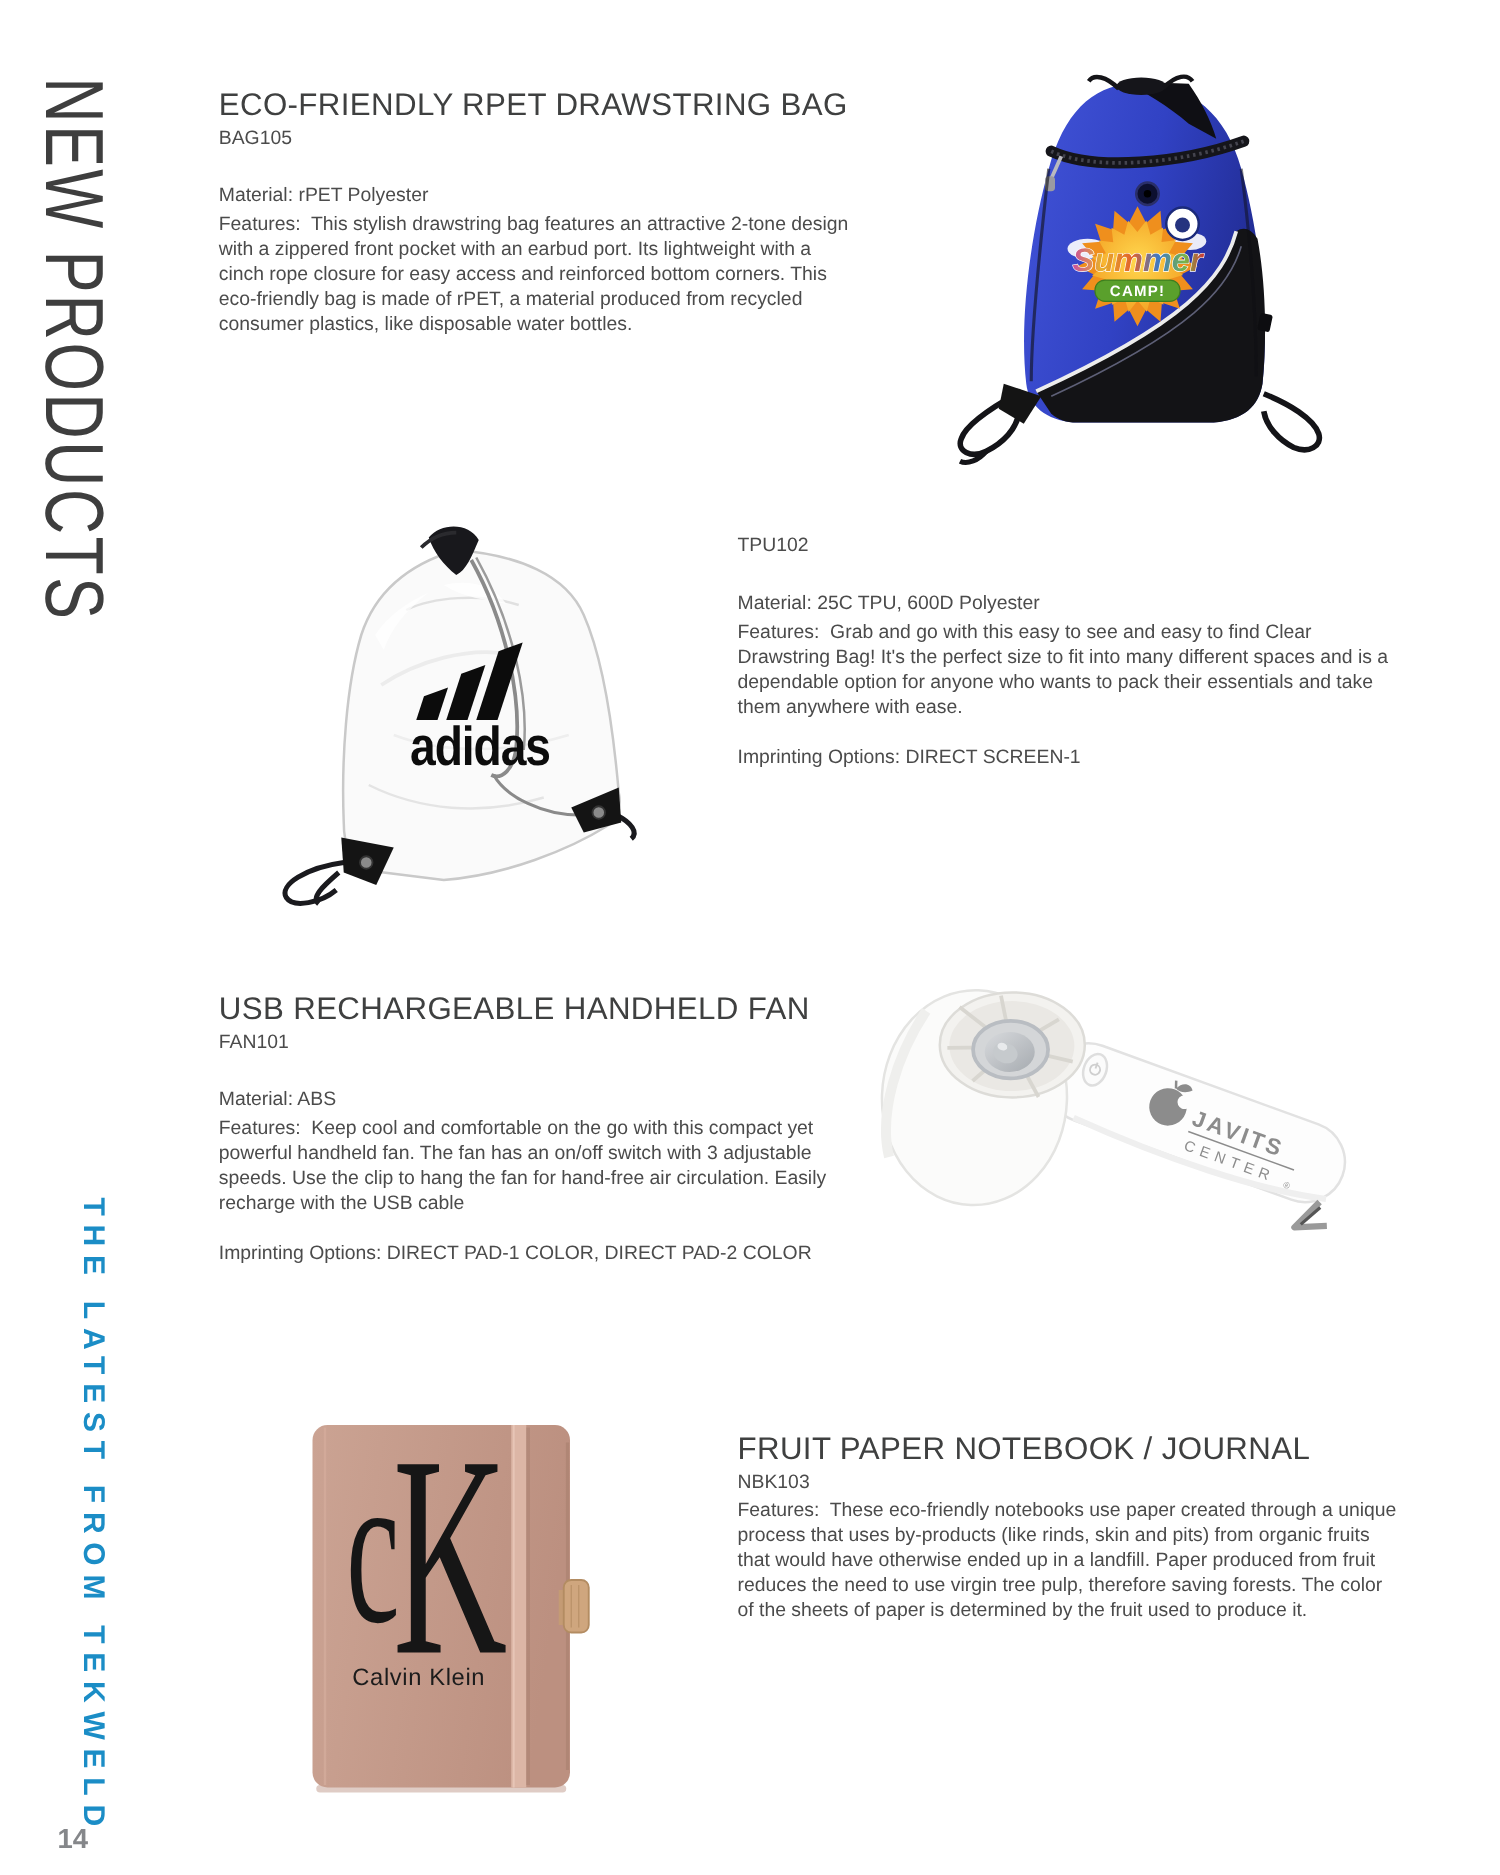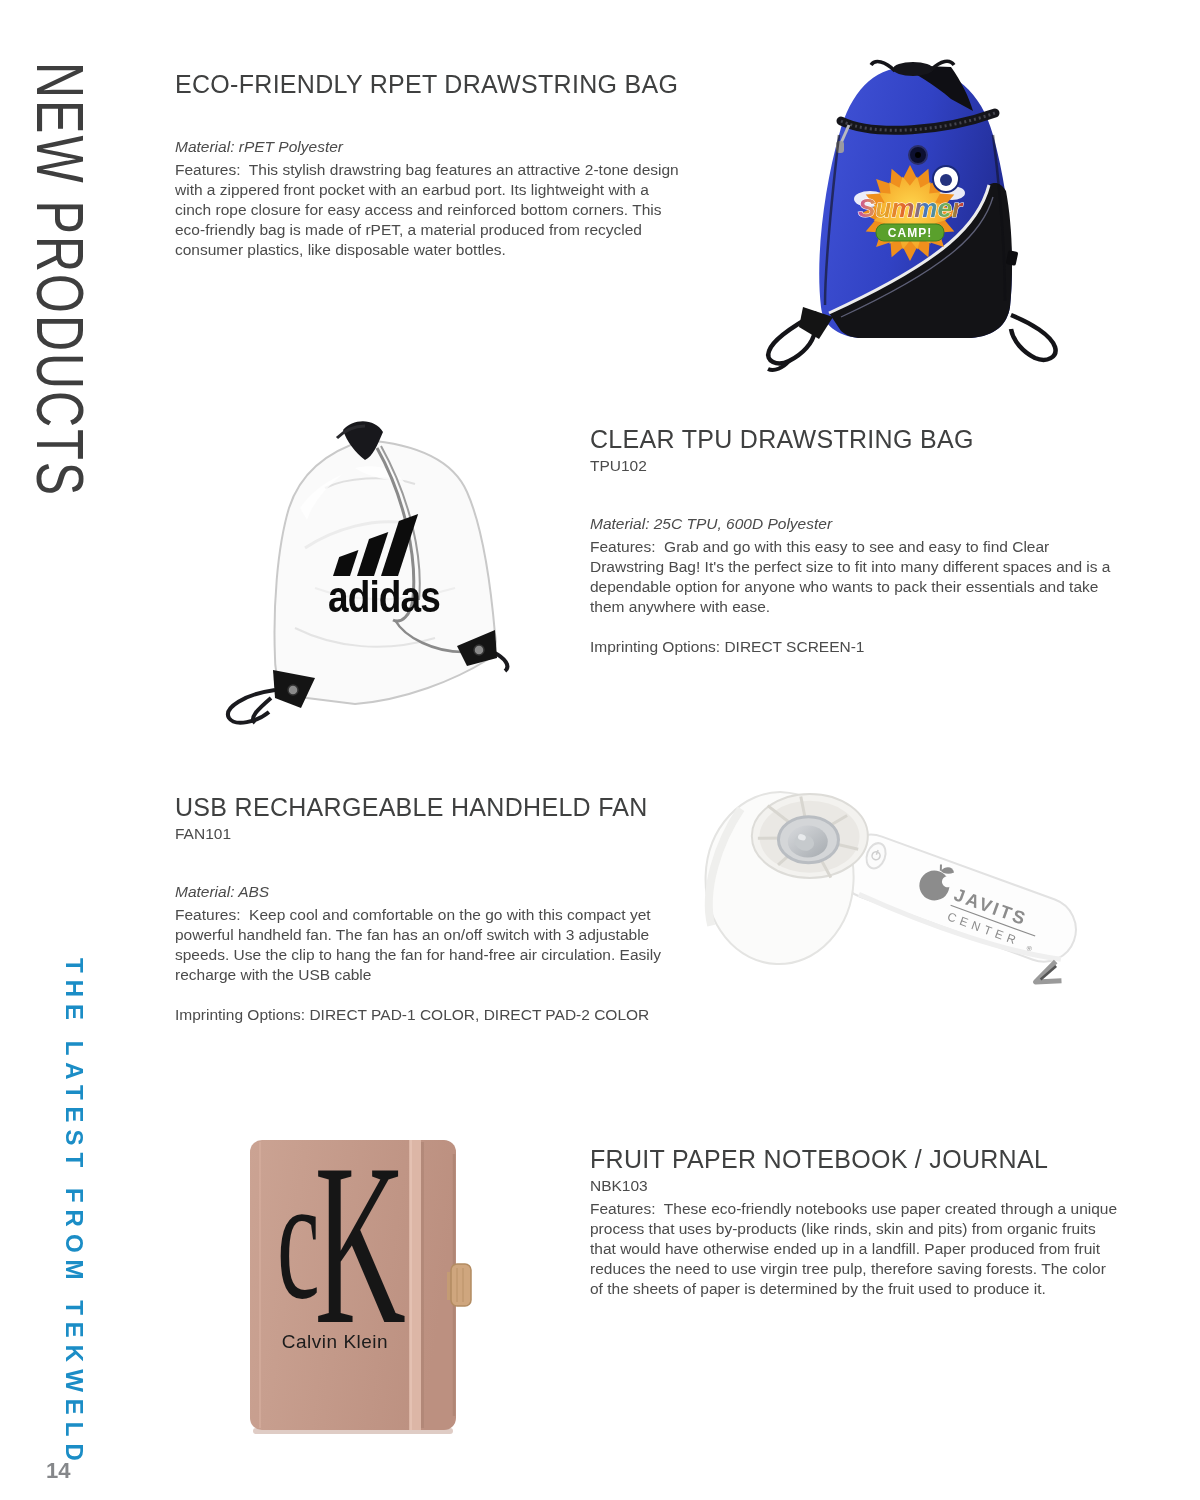--- a/index.html
+++ b/index.html
@@ -4,21 +4,21 @@
 <style>
   html,body { margin:0; padding:0; }
   body {
     width:1200px; height:1500px; position:relative; background:#ffffff;
     font-family:"Liberation Sans", sans-serif; overflow:hidden;
   }
   .section { position:absolute; }
   .title { font-size:25px; line-height:29px; color:#3f4040; letter-spacing:0.3px; font-weight:400; }
   .body-text { font-size:15.5px; line-height:20px; color:#4b4b4b; }
   .code { margin-top:2px; }
-  .material { margin-top:38px;font-style:italic; }
+  .material { margin-top:26px; }
   .features { margin-top:3px; white-space:pre-wrap; }
   .imprinting { margin-top:20px; }
   .img-box { position:absolute; }
   .vtext { position:absolute; transform-origin:0 0; white-space:nowrap; line-height:1; }
   .vtext-top { font-size:50px; color:#3e3e3e; letter-spacing:2px; transform:rotate(90deg) scaleY(1.32); }
   .vtext-bottom { font-size:24px; font-weight:bold; letter-spacing:7px; color:#1b8dc6; transform:rotate(90deg); }
   .pagenum { position:absolute; font-size:22px; font-weight:bold; color:#85878a; }
   svg text { font-family:"Liberation Sans", sans-serif; }
   svg .serif { font-family:"Liberation Serif", serif; }
 </style>
@@ -26,20 +26,21 @@
 <body>
 
 <div class="vtext vtext-top" style="left:92px; top:62px;">NEW PRODUCTS</div>
 
 <div class="vtext vtext-bottom" style="left:86px; top:958px;">THE LATEST FROM TEKWELD</div>
 
 <div class="pagenum" style="left:46px; top:1458px;">14</div>
 
 <div class="section" style="left:175px; top:70px; width:505px;">
   <div class="title">ECO-FRIENDLY RPET DRAWSTRING BAG</div>
+  <div class="body-text code">BAG105</div>
   <div class="body-text material">Material: rPET Polyester</div>
   <div class="body-text features">Features:  This stylish drawstring bag features an attractive 2-tone design with a zippered front pocket with an earbud port. Its lightweight with a cinch rope closure for easy access and reinforced bottom corners. This eco-friendly bag is made of rPET, a material produced from recycled consumer plastics, like disposable water bottles.</div>
 </div>
 
 <div class="img-box" style="left:755px; top:55px; width:320px; height:320px;">
 <svg width="320" height="320" viewBox="0 0 320 320">
   <defs>
     <linearGradient id="bagBlue" x1="0" y1="0" x2="1" y2="0.35">
       <stop offset="0" stop-color="#4254d8"></stop>
           <stop offset="0.55" stop-color="#3142c4"></stop>
@@ -99,21 +100,20 @@
     <rect x="-34" y="11" width="68" height="17" rx="8" fill="#5aa02c" stroke="#3e7d1e"></rect>
     <text x="0" y="24" text-anchor="middle" font-size="12" font-weight="bold" letter-spacing="1" fill="#ffffff">CAMP!</text>
   </g>
 
   <path d="M84,80 C76,150 70,210 70,250" fill="none" stroke="#101016" stroke-width="2.5" opacity="0.6"></path>
   <path d="M238,80 C247,150 250,210 250,246" fill="none" stroke="#0d0d12" stroke-width="2.5" opacity="0.5"></path>
 </svg>
 </div>
 
 <div class="section" style="left:590px; top:425px; width:530px;">
-  <div class="title">CLEAR TPU DRAWSTRING BAG</div>
   <div class="body-text code">TPU102</div>
   <div class="body-text material">Material: 25C TPU, 600D Polyester</div>
   <div class="body-text features">Features:  Grab and go with this easy to see and easy to find Clear Drawstring Bag! It's the perfect size to fit into many different spaces and is a dependable option for anyone who wants to pack their essentials and take them anywhere with ease.</div>
   <div class="body-text imprinting">Imprinting Options: DIRECT SCREEN-1</div>
 </div>
 
 <div class="img-box" style="left:205px; top:408px; width:320px; height:325px;">
 <svg width="320" height="325" viewBox="0 0 320 325">
 
   <path d="M70,282 C40,286 18,300 24,310 C30,319 52,314 64,304" fill="none" stroke="#1a1a1e" stroke-width="4"></path>

